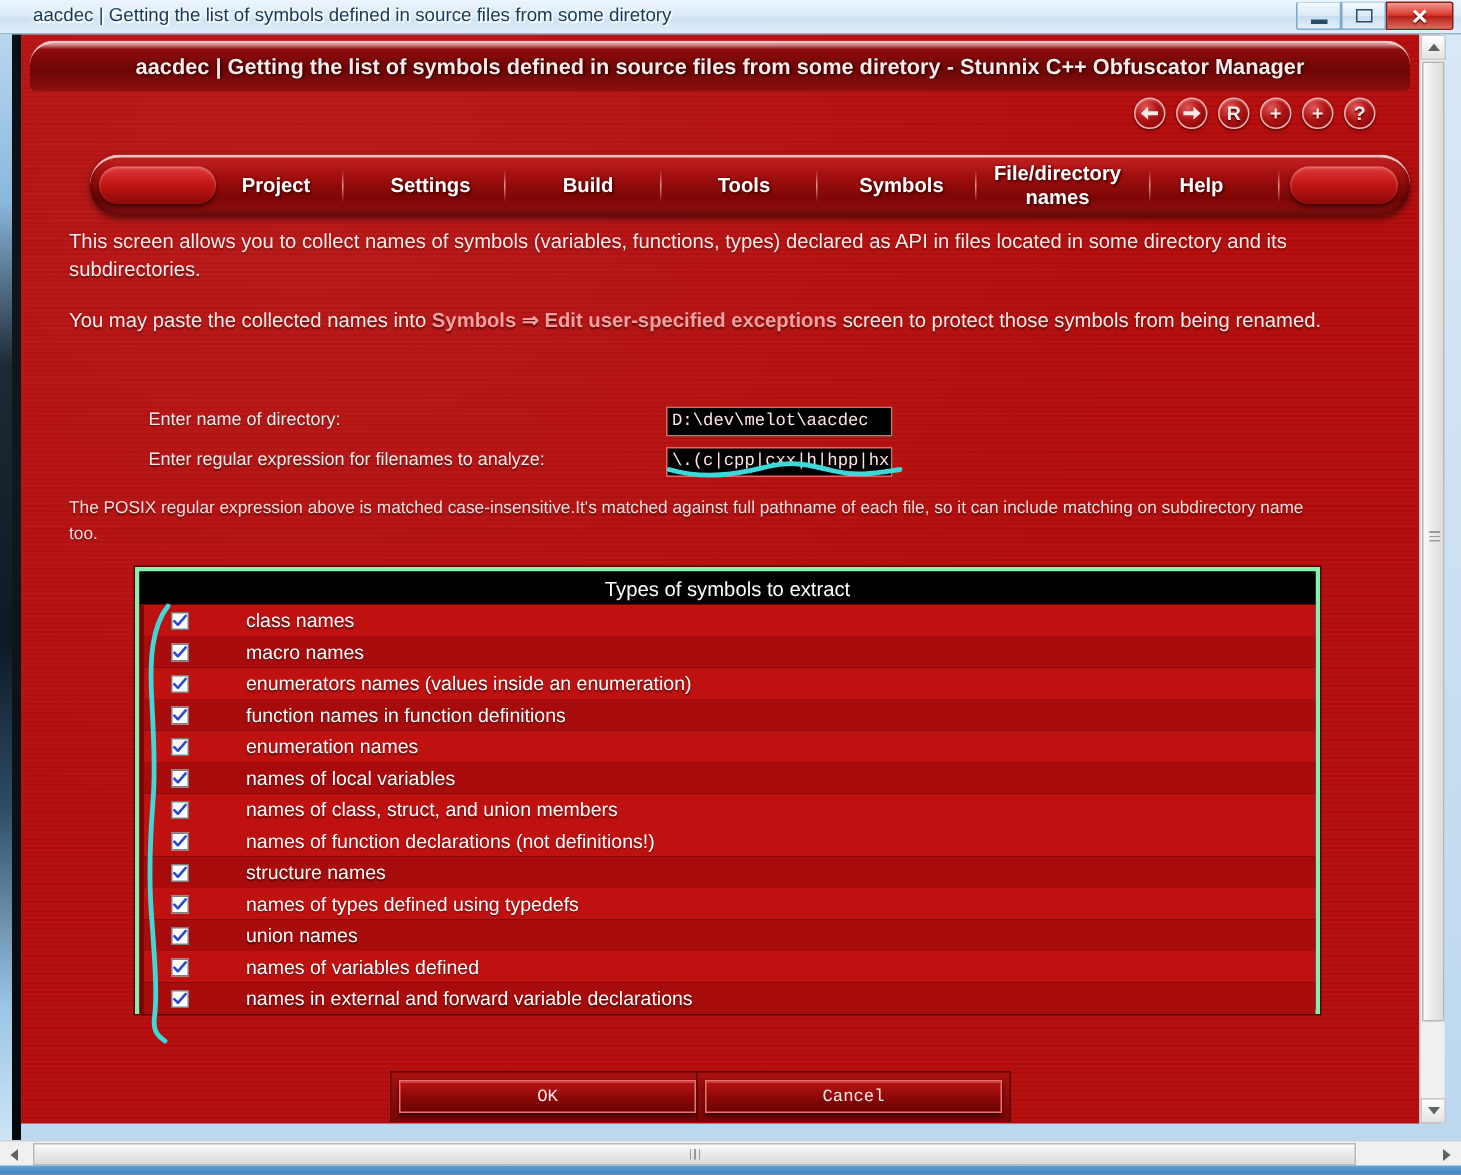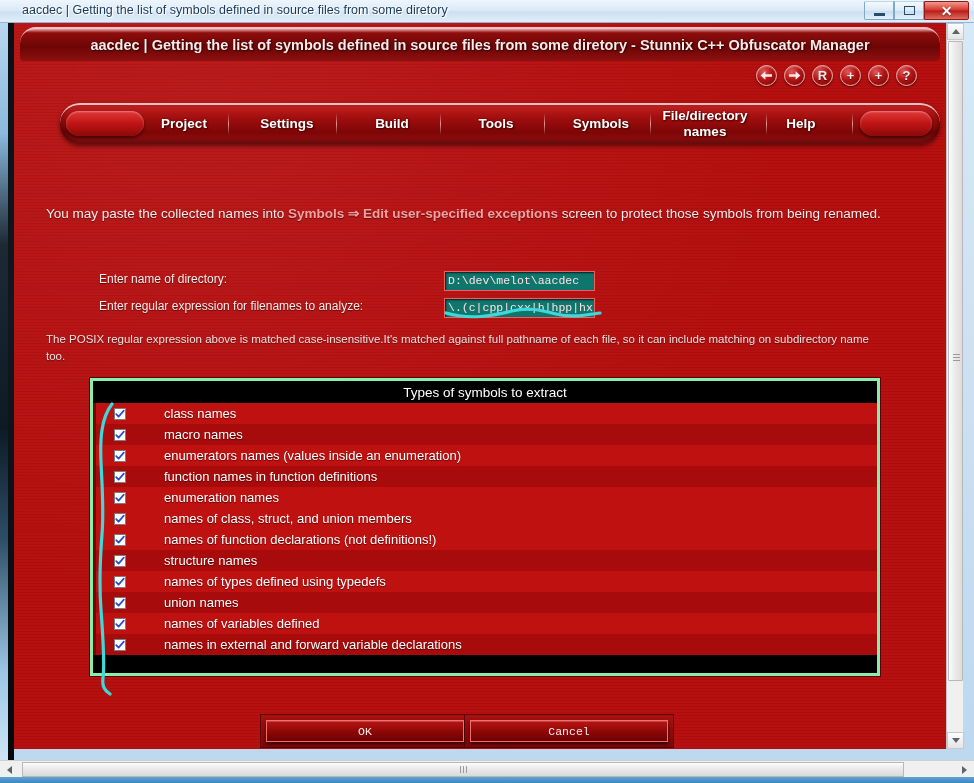--- a/index.html
+++ b/index.html
@@ -155,21 +155,21 @@
   
   .form-label {
     position:absolute; font-size:12px; color:#f7eaea;
     text-shadow: 0 1px 1px rgba(0,0,0,.5); white-space:nowrap;
   }
   #lbl-dir  { left:85px; top:249px; }
   #lbl-re   { left:85px; top:276px; }
 
   .text-input {
     position:absolute; height:20px;
-    background:#0f766e;
+    background:#000000;
     border:1px solid #f06060;
     box-shadow: inset 1px 1px 2px rgba(0,0,0,.75);
     color:#ffe3e3; font-family:"Liberation Mono", monospace;
     font-size:11.5px; line-height:18px;
     padding:0 3px; overflow:hidden; white-space:nowrap;
   }
   #inp-dir { left:430px; top:248px; width:151px; }
   #inp-re  { left:430px; top:275px; width:151px; }
 
   #posix-note {
@@ -337,20 +337,21 @@
     <div class="menu-item" id="mi-6" style="left:752px;width:70px;">Help</div>
 
     <div class="menu-sep" style="left:214px;"></div>
     <div class="menu-sep" style="left:322px;"></div>
     <div class="menu-sep" style="left:426px;"></div>
     <div class="menu-sep" style="left:530px;"></div>
     <div class="menu-sep" style="left:636px;"></div>
     <div class="menu-sep" style="left:752px;"></div>
     <div class="menu-sep" style="left:838px;"></div>
 
+    <div id="para1">This screen allows you to collect names of symbols (variables, functions, types) declared as API in files located in some directory and its subdirectories.</div>
     <div id="para2"><span>You may paste the collected names into </span><span class="hl-link">Symbols ⇒ Edit user-specified exceptions</span><span> screen to protect those symbols from being renamed.</span></div>
 
     <div class="form-label" id="lbl-dir">Enter name of directory:</div>
     <div class="text-input" id="inp-dir">D:\dev\melot\aacdec</div>
 
     <div class="form-label" id="lbl-re">Enter regular expression for filenames to analyze:</div>
     <div class="text-input" id="inp-re">\.(c|cpp|cxx|h|hpp|hx</div>
 
     <div id="posix-note">The POSIX regular expression above is matched case-insensitive.It's matched against full pathname of each file, so it can include matching on subdirectory name too.</div>
 
@@ -389,20 +390,28 @@
             </div>
             <div class="row-label">function names in function definitions</div>
           </div>
           <div class="list-row odd">
             <div class="row-check">
               <svg width="10" height="10" viewBox="0 0 10 10">
                 <path d="M1.2 5.1 L3.6 7.6 L8.8 1.6" fill="none" stroke="#2a4bd0" stroke-width="1.7" stroke-linecap="round" stroke-linejoin="round"></path>
               </svg>
             </div>
             <div class="row-label">enumeration names</div>
+          </div>
+          <div class="list-row even">
+            <div class="row-check">
+              <svg width="10" height="10" viewBox="0 0 10 10">
+                <path d="M1.2 5.1 L3.6 7.6 L8.8 1.6" fill="none" stroke="#2a4bd0" stroke-width="1.7" stroke-linecap="round" stroke-linejoin="round"></path>
+              </svg>
+            </div>
+            <div class="row-label">names of local variables</div>
           </div>
           <div class="list-row odd">
             <div class="row-check">
               <svg width="10" height="10" viewBox="0 0 10 10">
                 <path d="M1.2 5.1 L3.6 7.6 L8.8 1.6" fill="none" stroke="#2a4bd0" stroke-width="1.7" stroke-linecap="round" stroke-linejoin="round"></path>
               </svg>
             </div>
             <div class="row-label">names of class, struct, and union members</div>
           </div>
           <div class="list-row odd">

